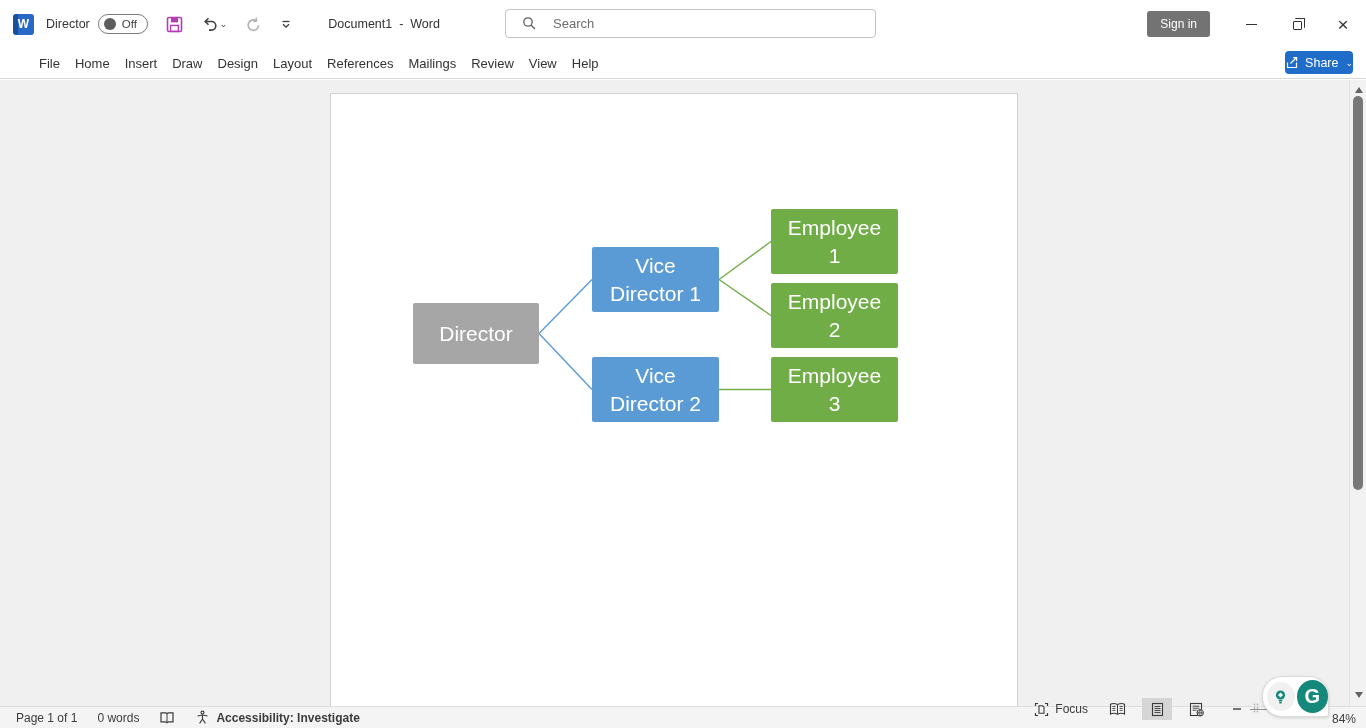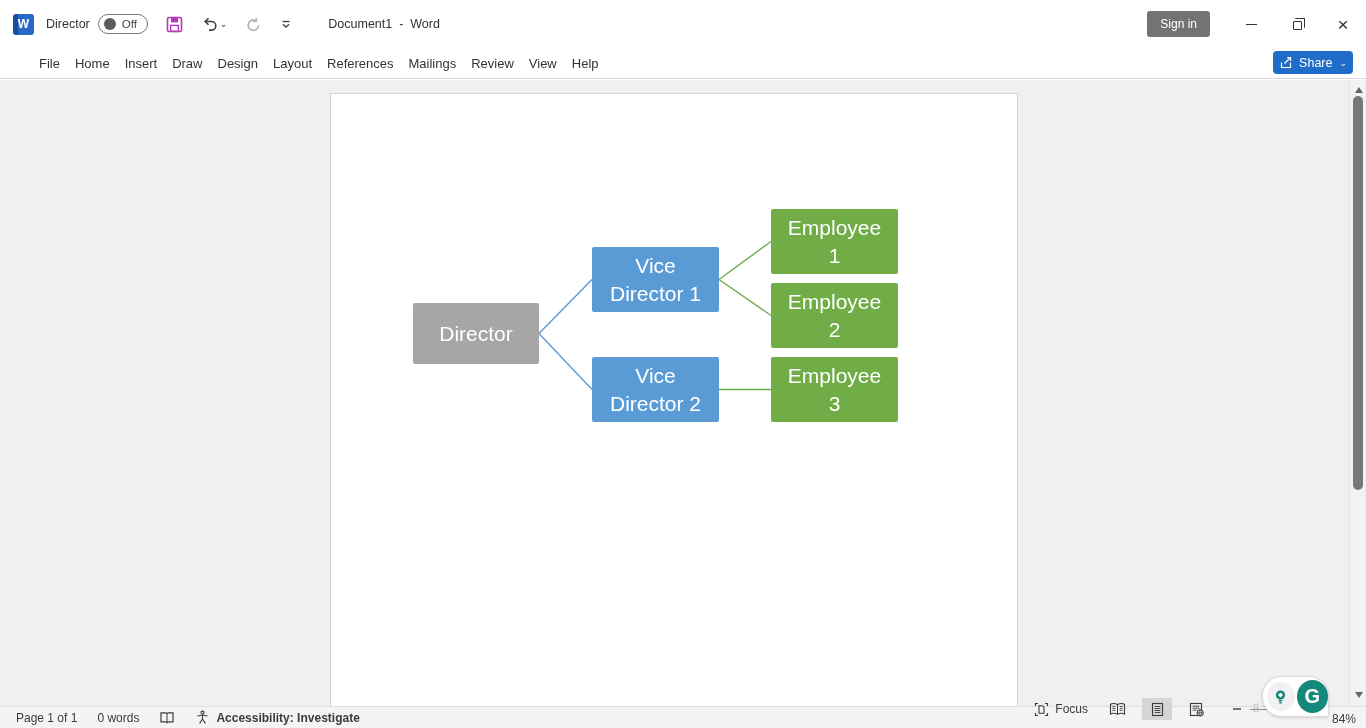--- a/index.html
+++ b/index.html
@@ -31,21 +31,21 @@
   .win-btn { width:46px; height:48px; display:flex; align-items:center; justify-content:center; background:none; border:none; cursor:pointer; }
   .min-glyph { width:11px; height:0; border-top:1.2px solid #333; display:block; }
   .restore-glyph { position:relative; width:9px; height:9px; border:1.1px solid #333; border-radius:1px; background:#fff; margin-top:2px; }
   .restore-glyph::before { content:""; position:absolute; left:1px; top:-4px; width:9px; height:9px; border:1.1px solid #333; border-left:none; border-bottom:none; border-radius:1px; }
   .close-glyph { font-size:19px; color:#333; line-height:1; font-weight:300; }
 
   
   .ribbon { position:absolute; top:48px; left:0; right:0; height:31px; background:#fff; border-bottom:1px solid #d8d8d8; display:flex; align-items:center; }
   .tabs { display:flex; align-items:center; padding-left:39px; gap:15px; }
   .tab { font-size:13px; color:#333; background:none; border:none; cursor:pointer; padding:2px 0; }
-  .share-btn { position:absolute; right:13px; top:3px; height:23px; background:#1f6cc9; color:#fff; border:none; border-radius:4px; font-size:12.5px; display:flex; align-items:center; gap:6px; padding:0 6px; cursor:pointer; }
+  .share-btn { position:absolute; right:13px; top:3px; height:23px; background:#1f6cc9; color:#fff; border:none; border-radius:4px; font-size:12.5px; display:flex; align-items:center; gap:6px; padding:0 0; cursor:pointer; }
   .share-chevron { font-size:9px; margin-left:1px; }
 
   
   .canvas { position:absolute; top:80px; left:0; width:1349px; height:626px; background:#f0f0f0; overflow:hidden; }
   .page { position:absolute; left:330px; top:13px; width:688px; height:640px; background:#fff; border:1px solid #d2d2d2; cursor:text; }
   .diagram-node { position:absolute; border-radius:2px; color:#fff; display:flex; flex-direction:column; align-items:center; justify-content:center; font-size:21px; line-height:28px; cursor:pointer; text-align:center; }
   #diagram-edges { position:absolute; left:0; top:0; pointer-events:none; }
 
   
   .scrollbar { position:absolute; top:80px; right:0; width:17px; height:626px; background:#f2f2f2; border-left:1px solid #e4e4e4; }
@@ -116,20 +116,27 @@
         <button class="qat-btn">
           <svg class="ic" width="12" height="12" viewBox="0 0 12 12">
             <path d="M2.5 3.5 h7" fill="none" stroke="#3f3f3f" stroke-width="1.3"></path>
             <path d="M3 6.2 L6 9.2 L9 6.2" fill="none" stroke="#3f3f3f" stroke-width="1.3"></path>
           </svg>
         </button>
       </div>
       <span class="doc-title">Document1  -  Word</span>
     </div>
 
+    <div class="search-box">
+      <svg class="ic" width="15" height="15" viewBox="0 0 15 15">
+        <circle cx="6" cy="6" r="4.2" fill="none" stroke="#5f5f5f" stroke-width="1.3"></circle>
+        <path d="M9.2 9.2 L13 13" stroke="#5f5f5f" stroke-width="1.3"></path>
+      </svg>
+      <span class="search-text">Search</span>
+    </div>
 
     <div class="tb-right">
       <button class="signin-btn">Sign in</button>
       <button class="win-btn">
         <span class="min-glyph"></span>
       </button>
       <button class="win-btn">
         <span class="restore-glyph"></span>
       </button>
       <button class="win-btn">

